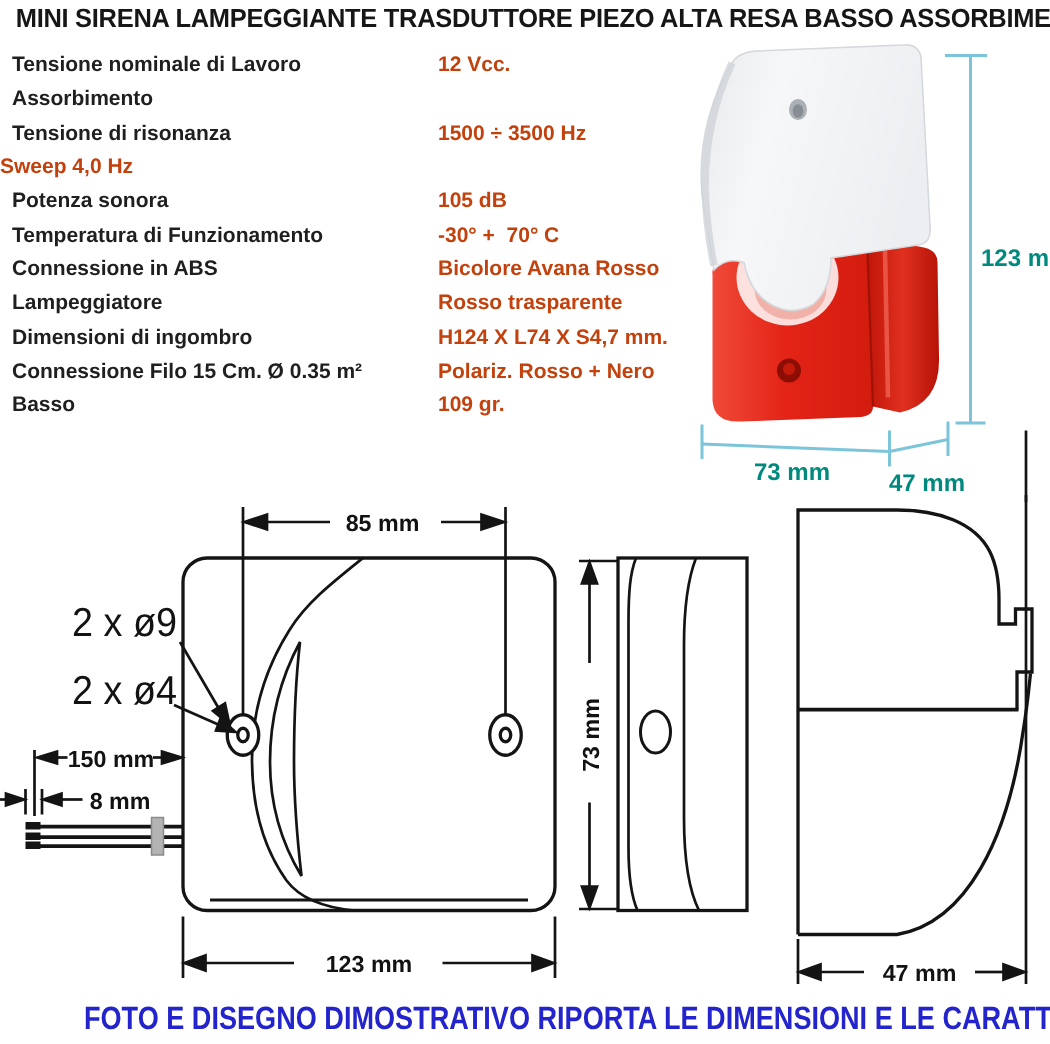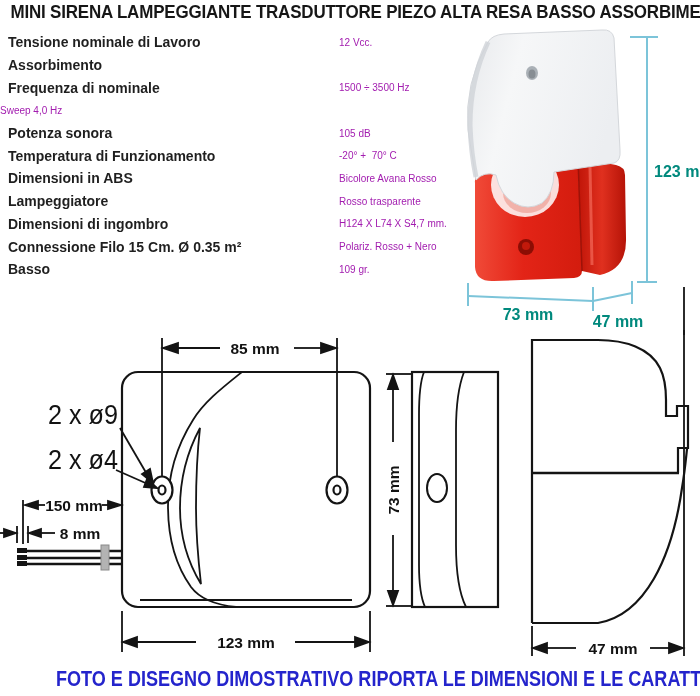--- a/index.html
+++ b/index.html
@@ -2,24 +2,24 @@
 <html><head>
 <meta charset="utf-8">
 <style>
   html,body{margin:0;padding:0;background:#ffffff;}
   body{width:700px;height:696px;position:relative;overflow:hidden;
        font-family:"Liberation Sans",sans-serif;}
   .title{position:absolute;top:2px;left:0;width:700px;text-align:center;
          font-size:17.5px;font-weight:bold;color:#161616;letter-spacing:-0.2px;
          transform:scaleX(0.97);transform-origin:50% 50%;white-space:nowrap;}
   .spec-table{position:absolute;top:31px;left:0;width:460px;}
-  .spec-row{display:flex;height:22.7px;align-items:center;gap:47px;}
+  .spec-row{display:flex;height:22.7px;align-items:center;}
   .spec-label{width:284px;padding-left:8px;font-size:14px;font-weight:bold;
               color:#1f1f1f;white-space:pre;}
-  .spec-value{flex:1;font-size:10px;font-weight:normal;color:#a21caf;white-space:pre;}
+  .spec-value{flex:1;font-size:14px;font-weight:bold;color:#c2410c;white-space:pre;}
   .photo-svg{position:absolute;left:430px;top:25px;}
   .draw-svg{position:absolute;left:0px;top:330px;}
   .footer{position:absolute;top:664px;left:0;width:700px;height:30px;line-height:30px;
           text-align:center;font-size:21.5px;font-weight:bold;color:#2424cc;
           transform:scaleX(0.84);transform-origin:50% 50%;white-space:nowrap;}
   .dim-text{font-family:"Liberation Sans",sans-serif;font-weight:bold;font-size:15.5px;fill:#121212;}
   .hole-text{font-family:"Liberation Sans",sans-serif;font-weight:400;font-size:27px;fill:#121212;}
   .teal-text{font-family:"Liberation Sans",sans-serif;font-weight:bold;font-size:16px;fill:#00897d;}
 </style>
 </head>
@@ -29,36 +29,36 @@
 
 <div class="spec-table">
   <div class="spec-row">
     <div class="spec-label">Tensione nominale di Lavoro</div>
     <div class="spec-value">12 Vcc.</div>
   </div>
   <div class="spec-row">
     <div class="spec-label">Assorbimento</div>
   </div>
   <div class="spec-row">
-    <div class="spec-label">Frequenza di nominale</div>
+    <div class="spec-label">Tensione di risonanza</div>
     <div class="spec-value">1500 ÷ 3500 Hz</div>
   </div>
   <div class="spec-row">
     <div class="spec-value">Sweep 4,0 Hz</div>
   </div>
   <div class="spec-row">
     <div class="spec-label">Potenza sonora</div>
     <div class="spec-value">105 dB</div>
   </div>
   <div class="spec-row">
     <div class="spec-label">Temperatura di Funzionamento</div>
-    <div class="spec-value">-20° +  70° C</div>
-  </div>
-  <div class="spec-row">
-    <div class="spec-label">Dimensioni in ABS</div>
+    <div class="spec-value">-30° +  70° C</div>
+  </div>
+  <div class="spec-row">
+    <div class="spec-label">Connessione in ABS</div>
     <div class="spec-value">Bicolore Avana Rosso</div>
   </div>
   <div class="spec-row">
     <div class="spec-label">Lampeggiatore</div>
     <div class="spec-value">Rosso trasparente</div>
   </div>
   <div class="spec-row">
     <div class="spec-label">Dimensioni di ingombro</div>
     <div class="spec-value">H124 X L74 X S4,7 mm.</div>
   </div>

